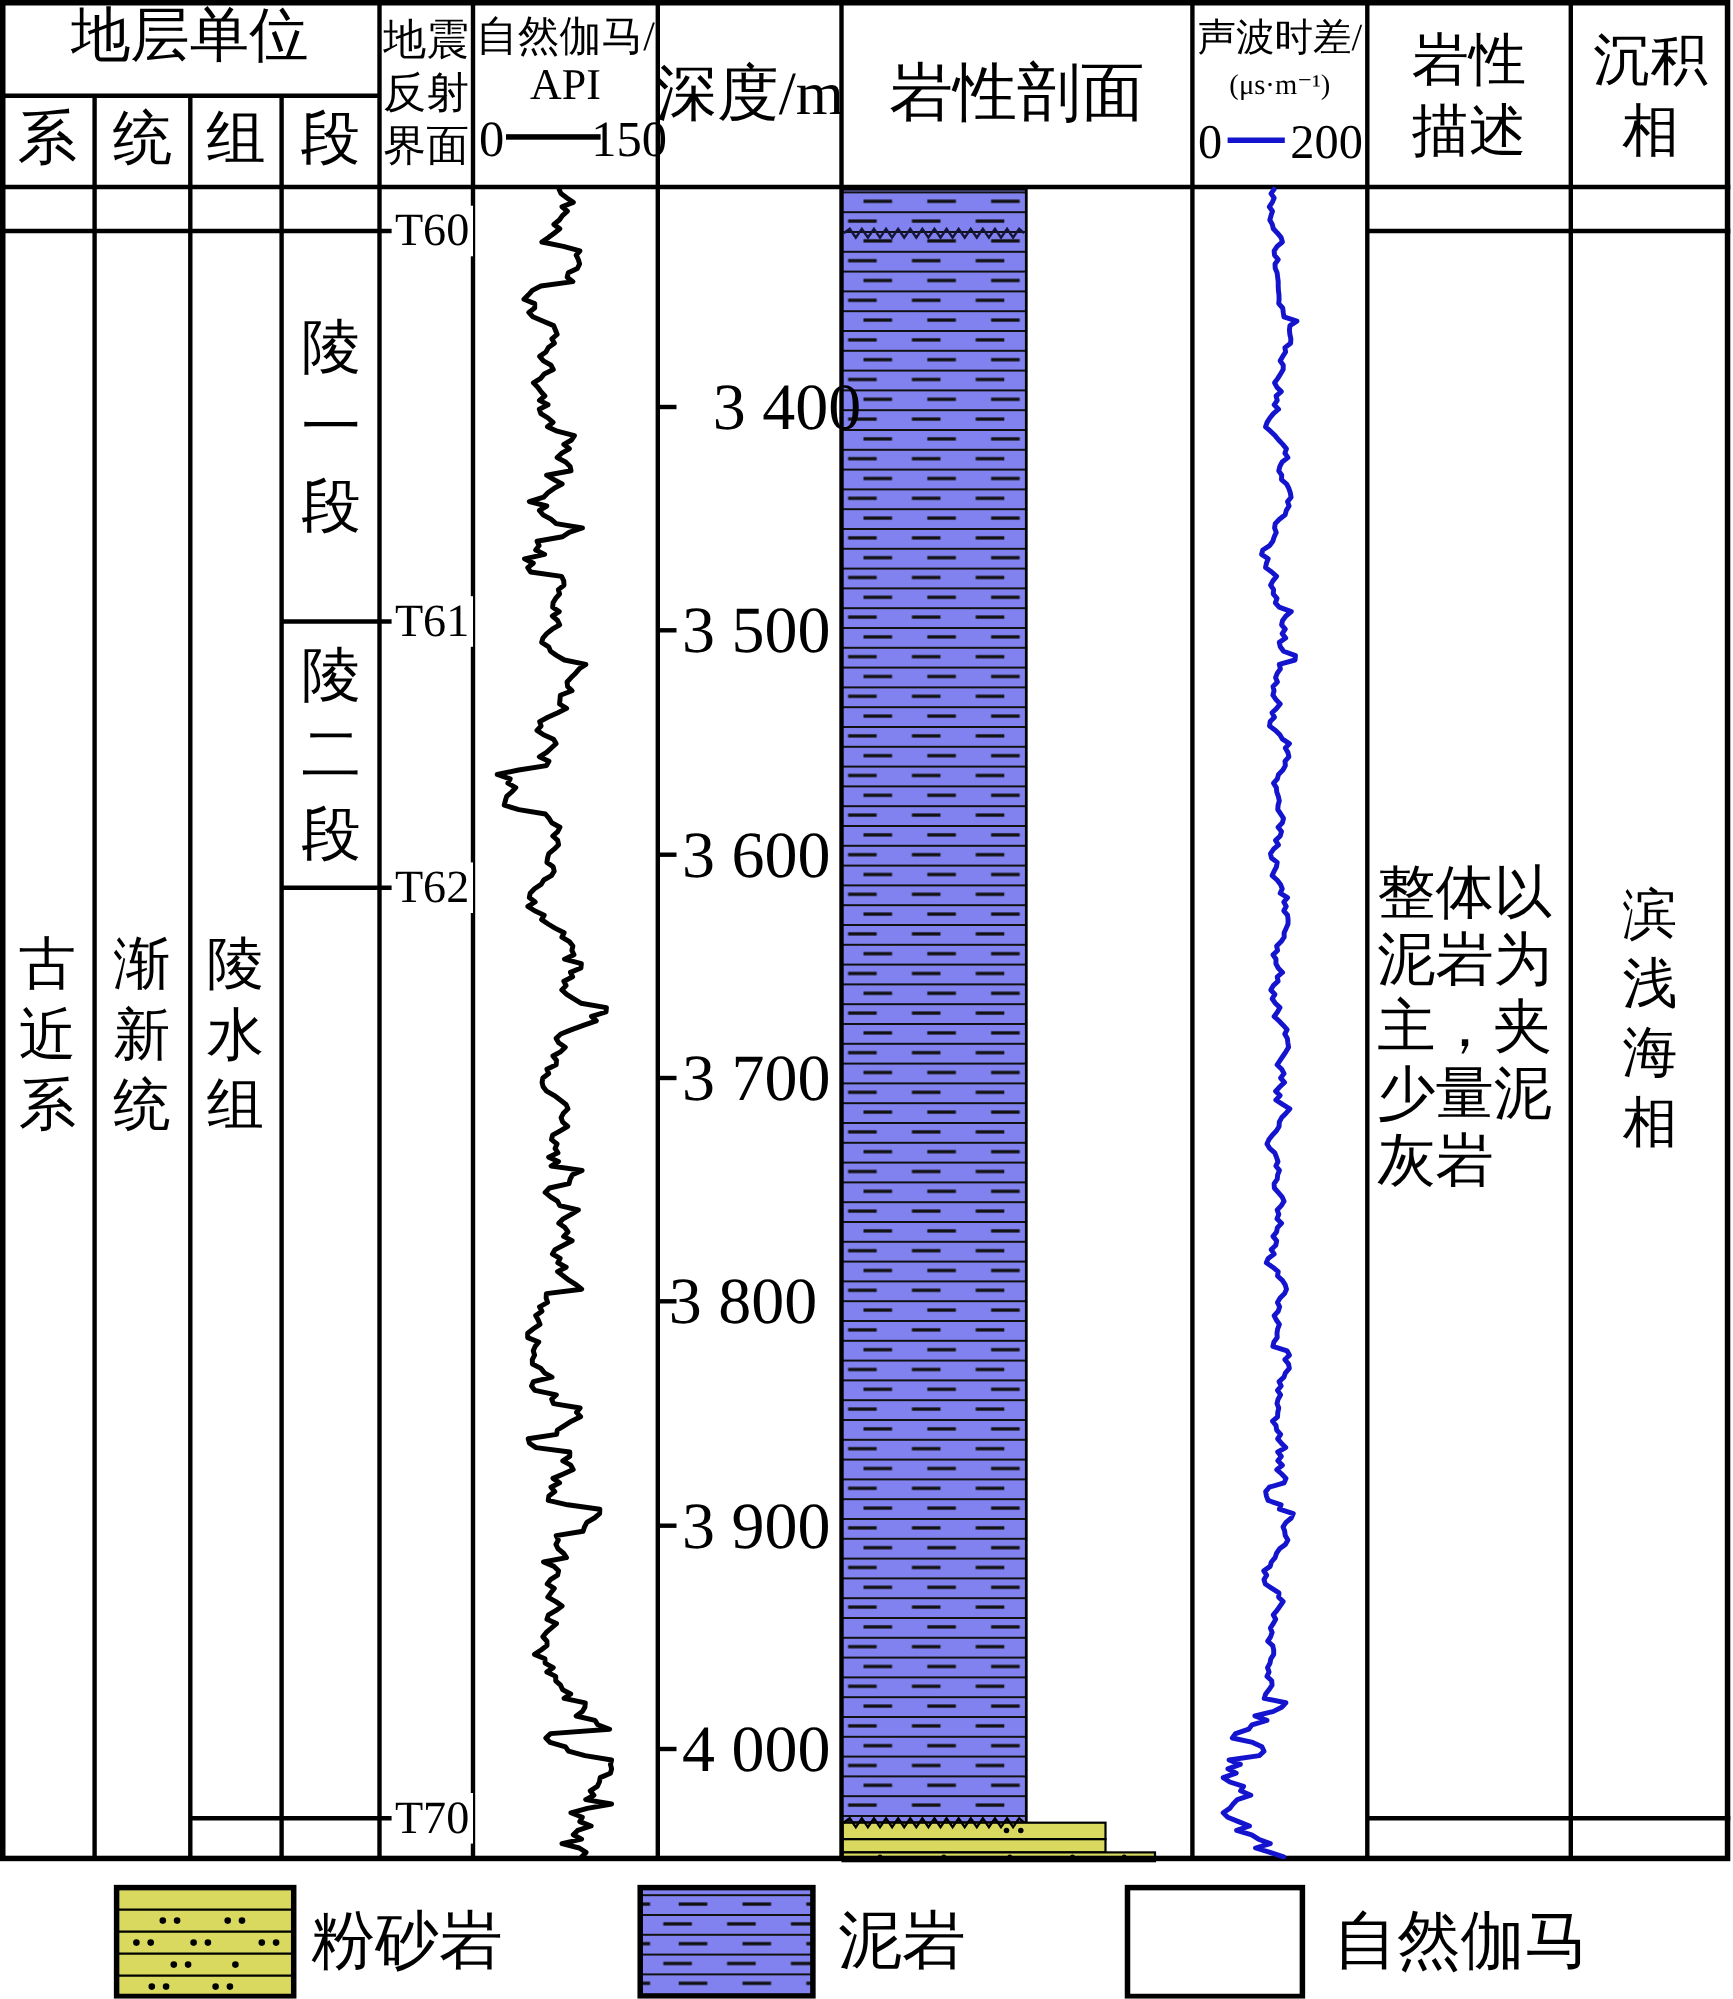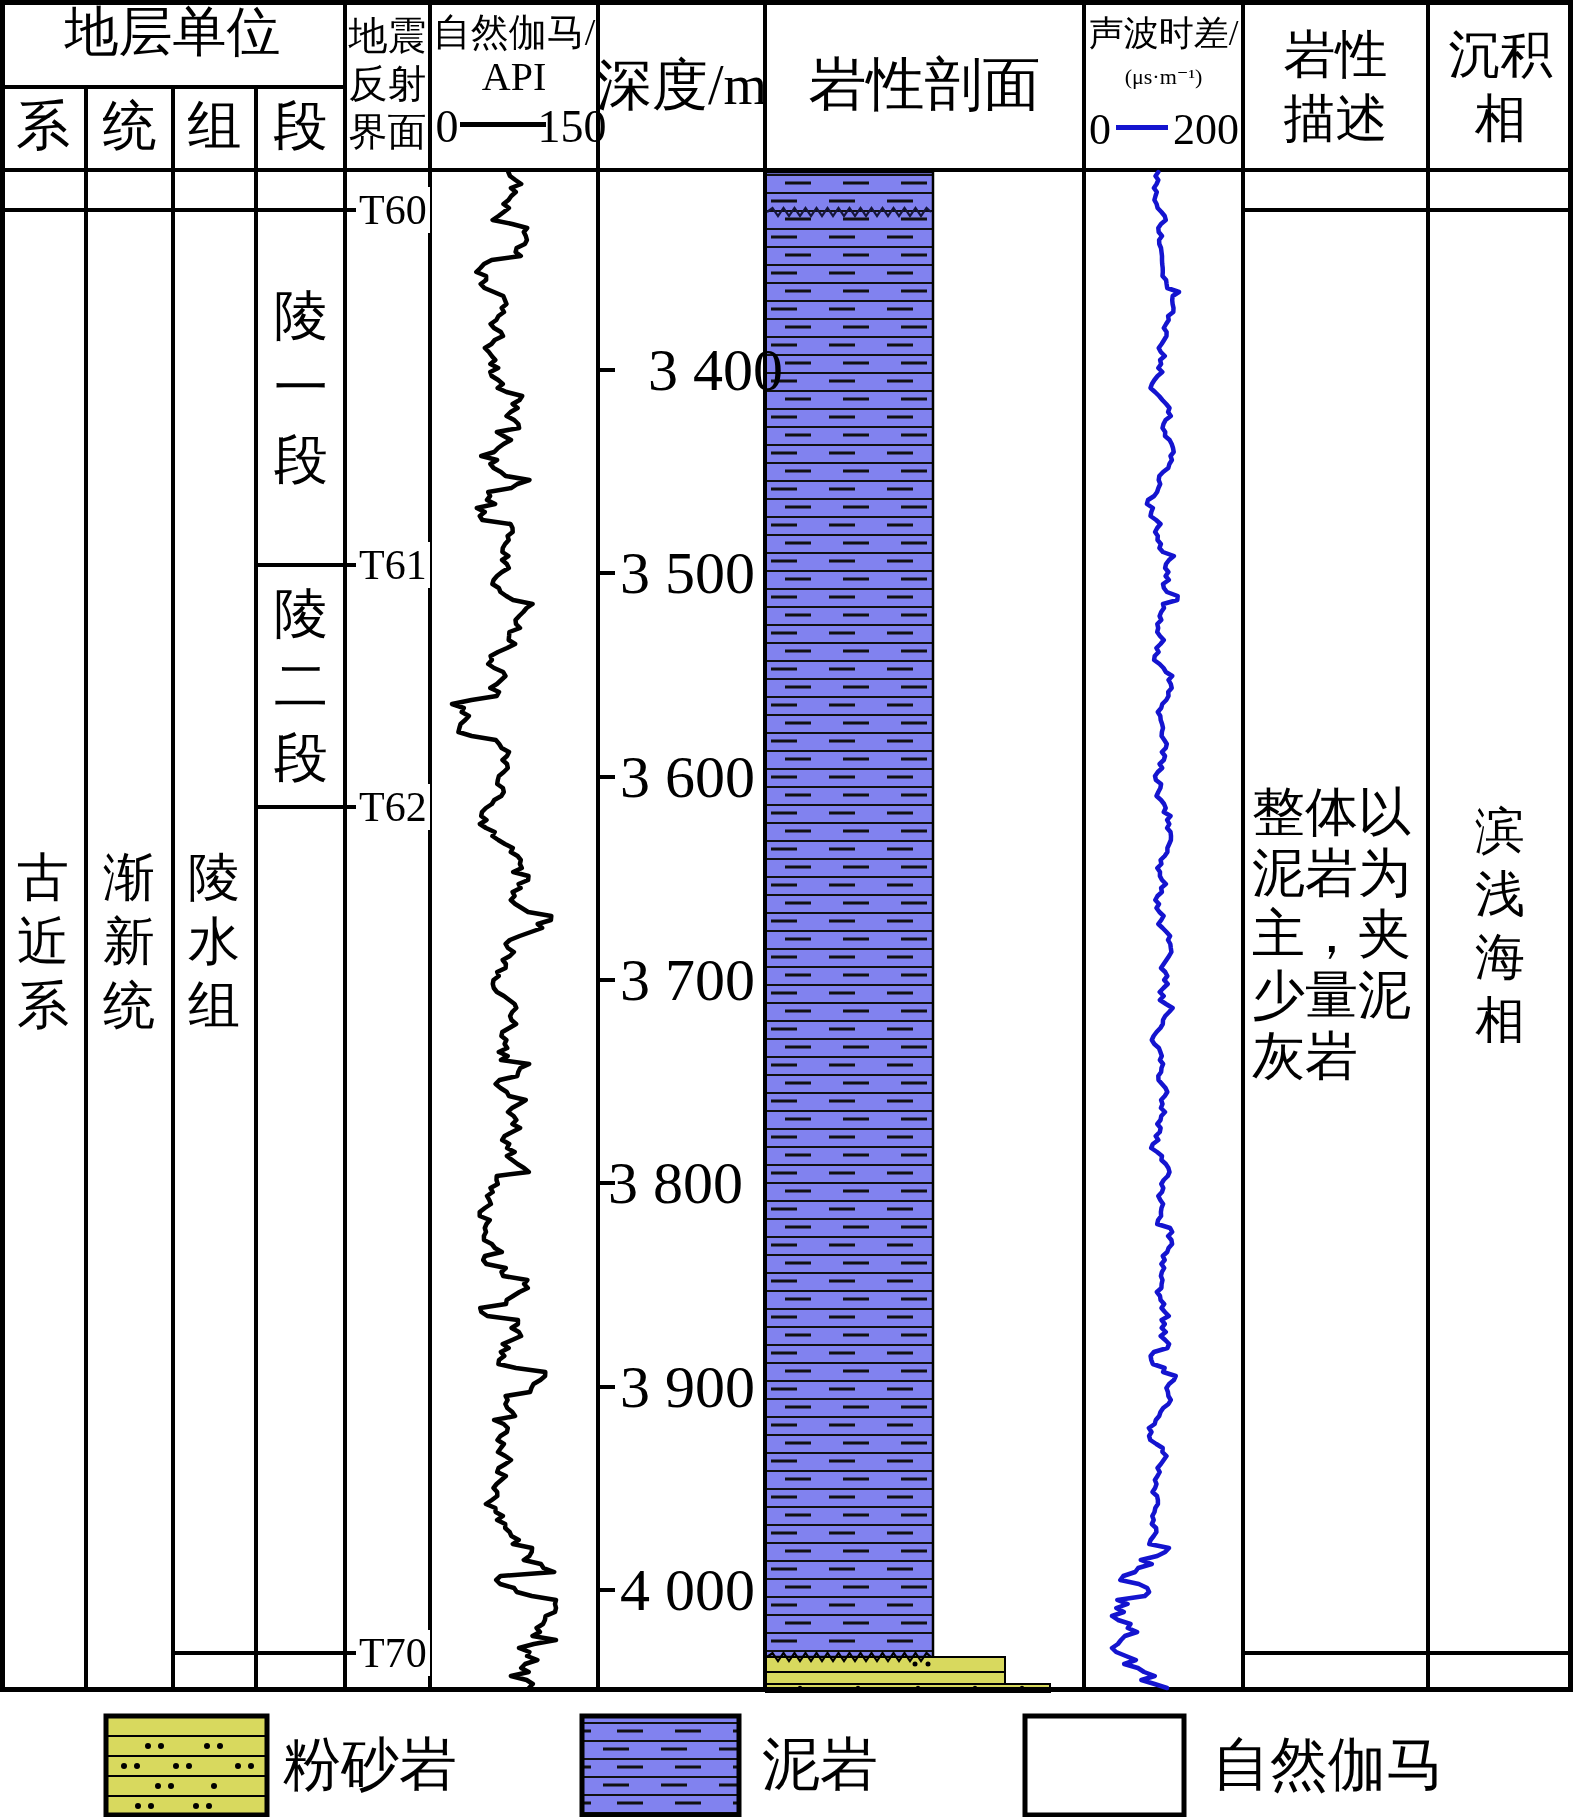--- a/index.html
+++ b/index.html
@@ -139,21 +139,21 @@
 
   <div class="t" style="left:430px;top:10px;width:168px;height:44px;font-size:38px;">自然伽马/</div>
   <div class="t" style="left:430px;top:54px;width:168px;height:44px;font-size:40px;">API</div>
   <div class="t" style="left:432px;top:100px;width:30px;height:52px;font-size:46px;">0</div>
   <div class="t" style="left:546px;top:100px;width:52px;height:52px;font-size:46px;">150</div>
 
   <div class="t" style="left:598px;top:55px;width:167px;height:62px;font-size:56px;">深度/m</div>
   <div class="t" style="left:765px;top:53px;width:319px;height:64px;font-size:58px;">岩性剖面</div>
 
   <div class="t" style="left:1084px;top:12px;width:159px;height:42px;font-size:35px;">声波时差/</div>
-  <div class="t" style="left:1084px;top:56px;width:159px;height:42px;font-size:22px;">(μs·m⁻¹)</div>
+  <div class="t" style="left:1084px;top:56px;width:159px;height:42px;font-size:26px;">(μs·m⁻¹)</div>
   <div class="t" style="left:1086px;top:104px;width:28px;height:50px;font-size:44px;">0</div>
   <div class="t" style="left:1172px;top:104px;width:68px;height:50px;font-size:44px;">200</div>
 
   <div class="t" style="left:1243px;top:26px;width:185px;height:58px;font-size:52px;">岩性</div>
   <div class="t" style="left:1243px;top:90px;width:185px;height:58px;font-size:52px;">描述</div>
   <div class="t" style="left:1428px;top:26px;width:145px;height:58px;font-size:52px;">沉积</div>
   <div class="t" style="left:1428px;top:90px;width:145px;height:58px;font-size:52px;">相</div>
 
   <div class="vert t" style="left:17px;top:846px;width:52px;font-size:52px;line-height:64px;">古近系</div>
   <div class="vert t" style="left:103px;top:846px;width:52px;font-size:52px;line-height:64px;">渐新统</div>

